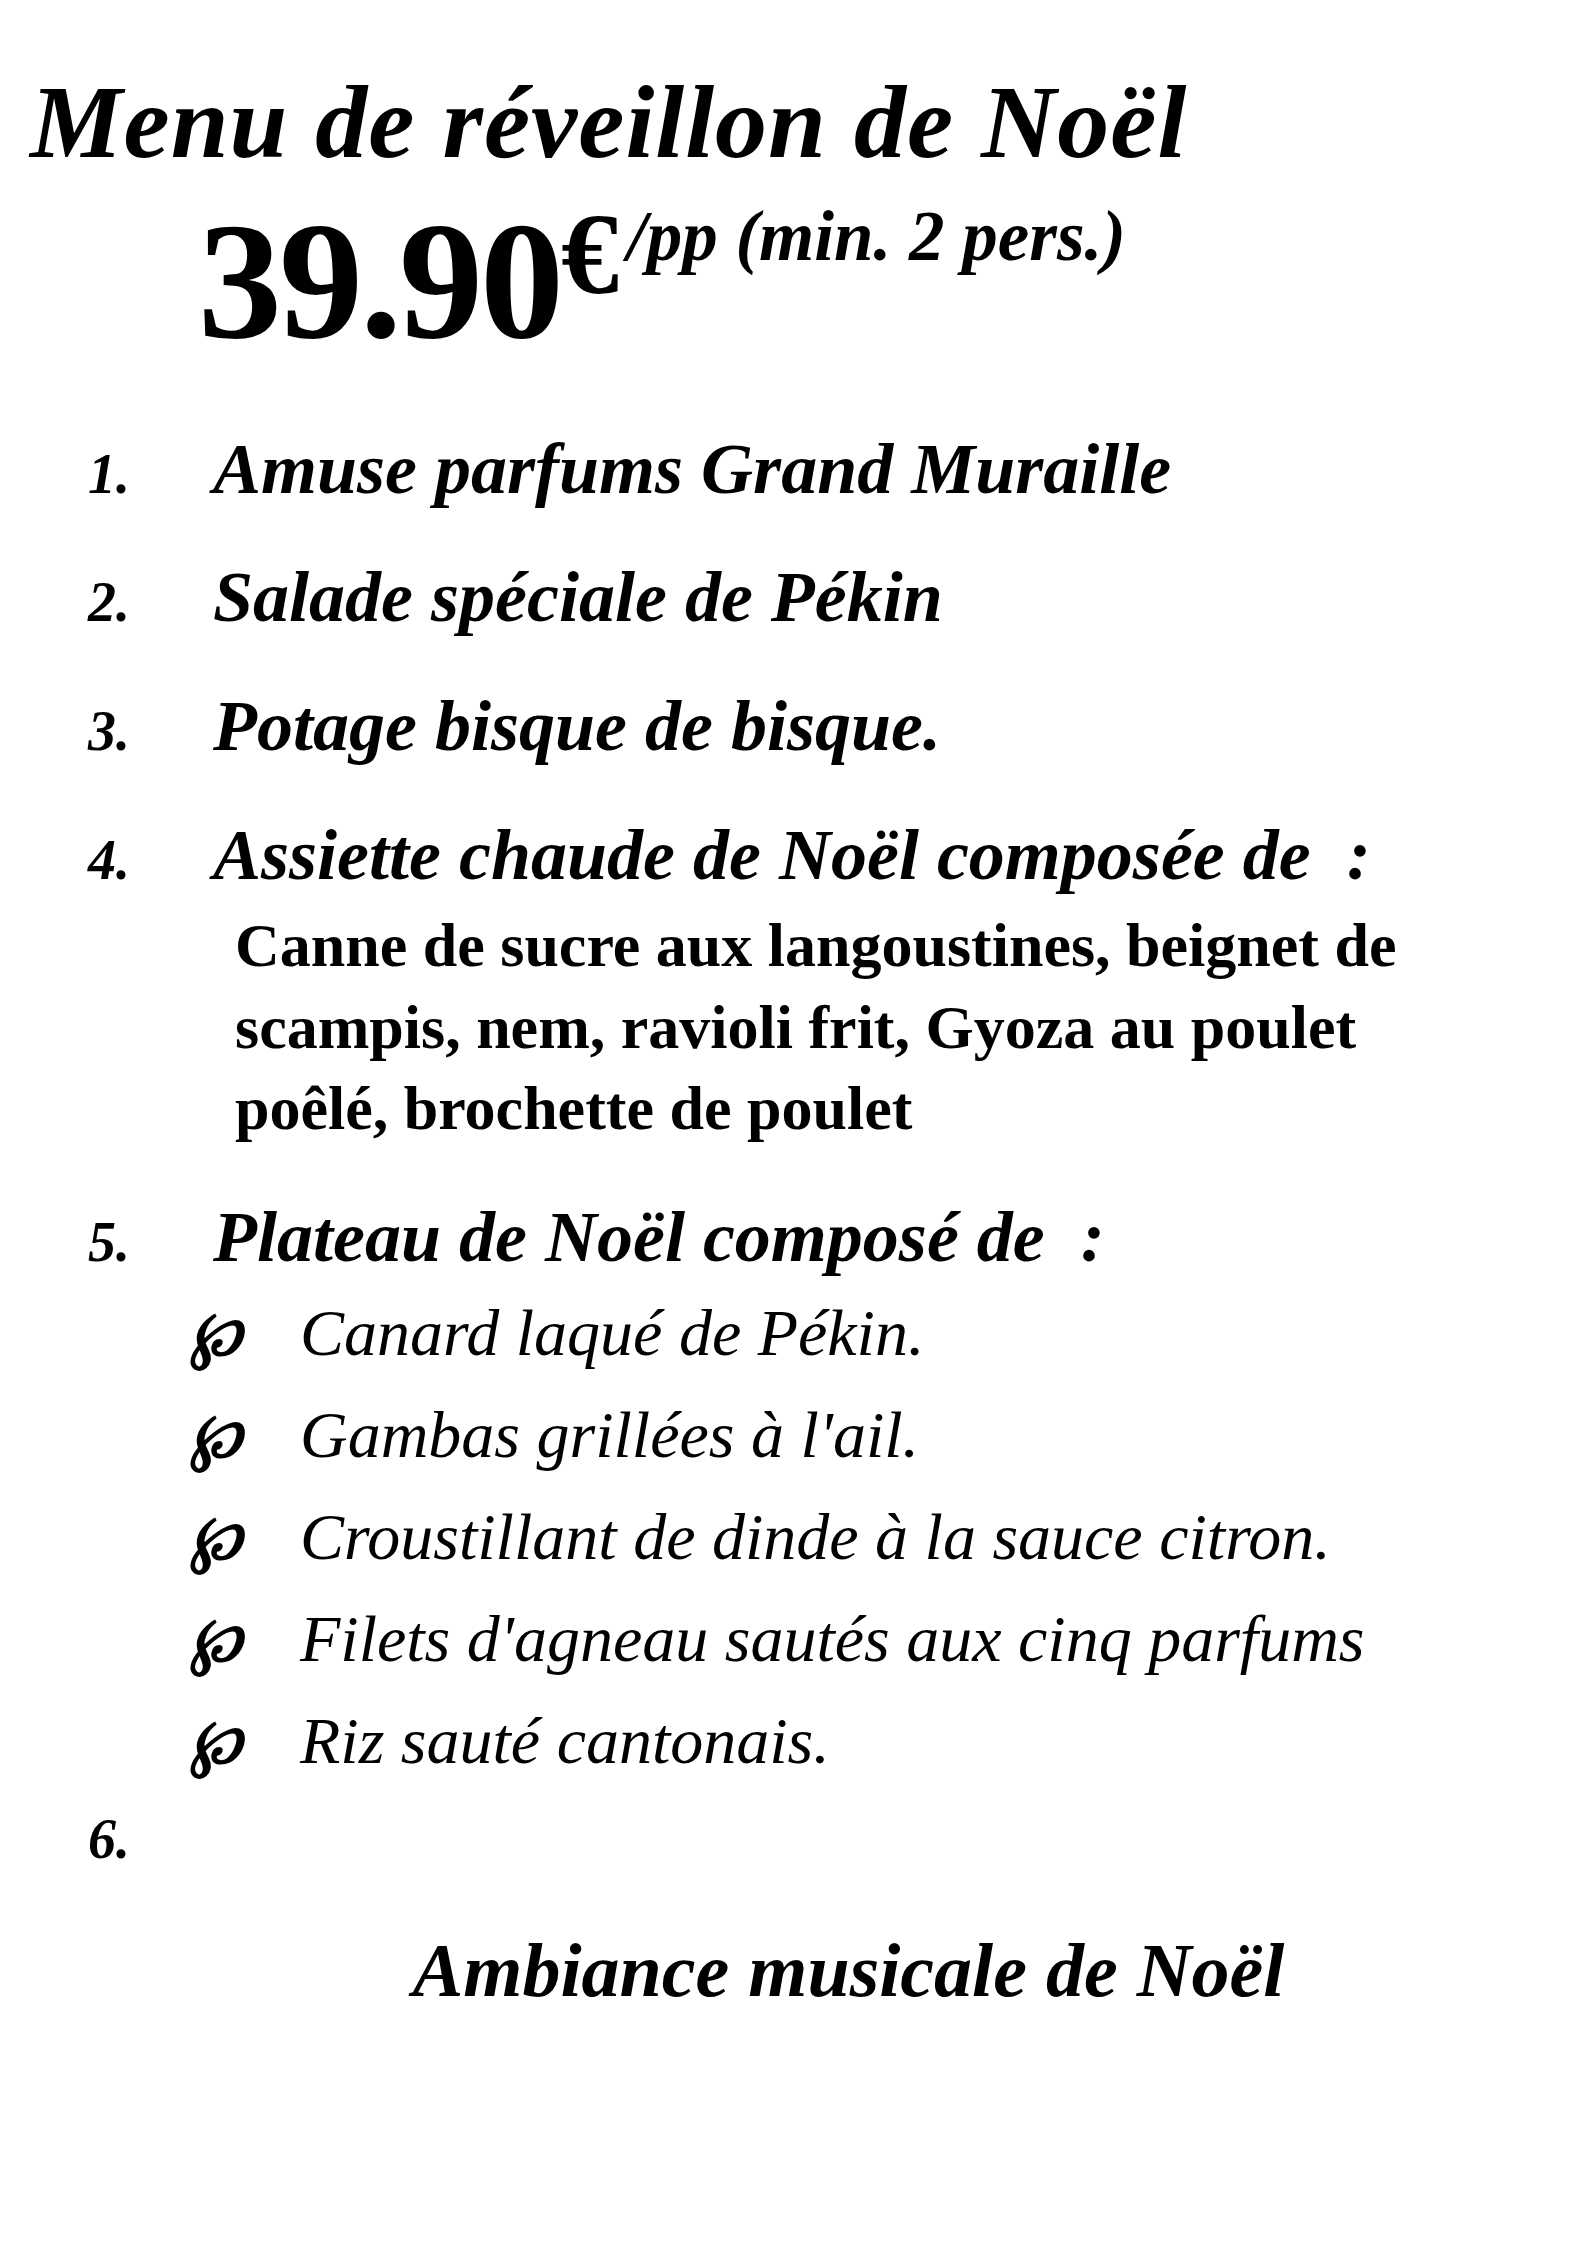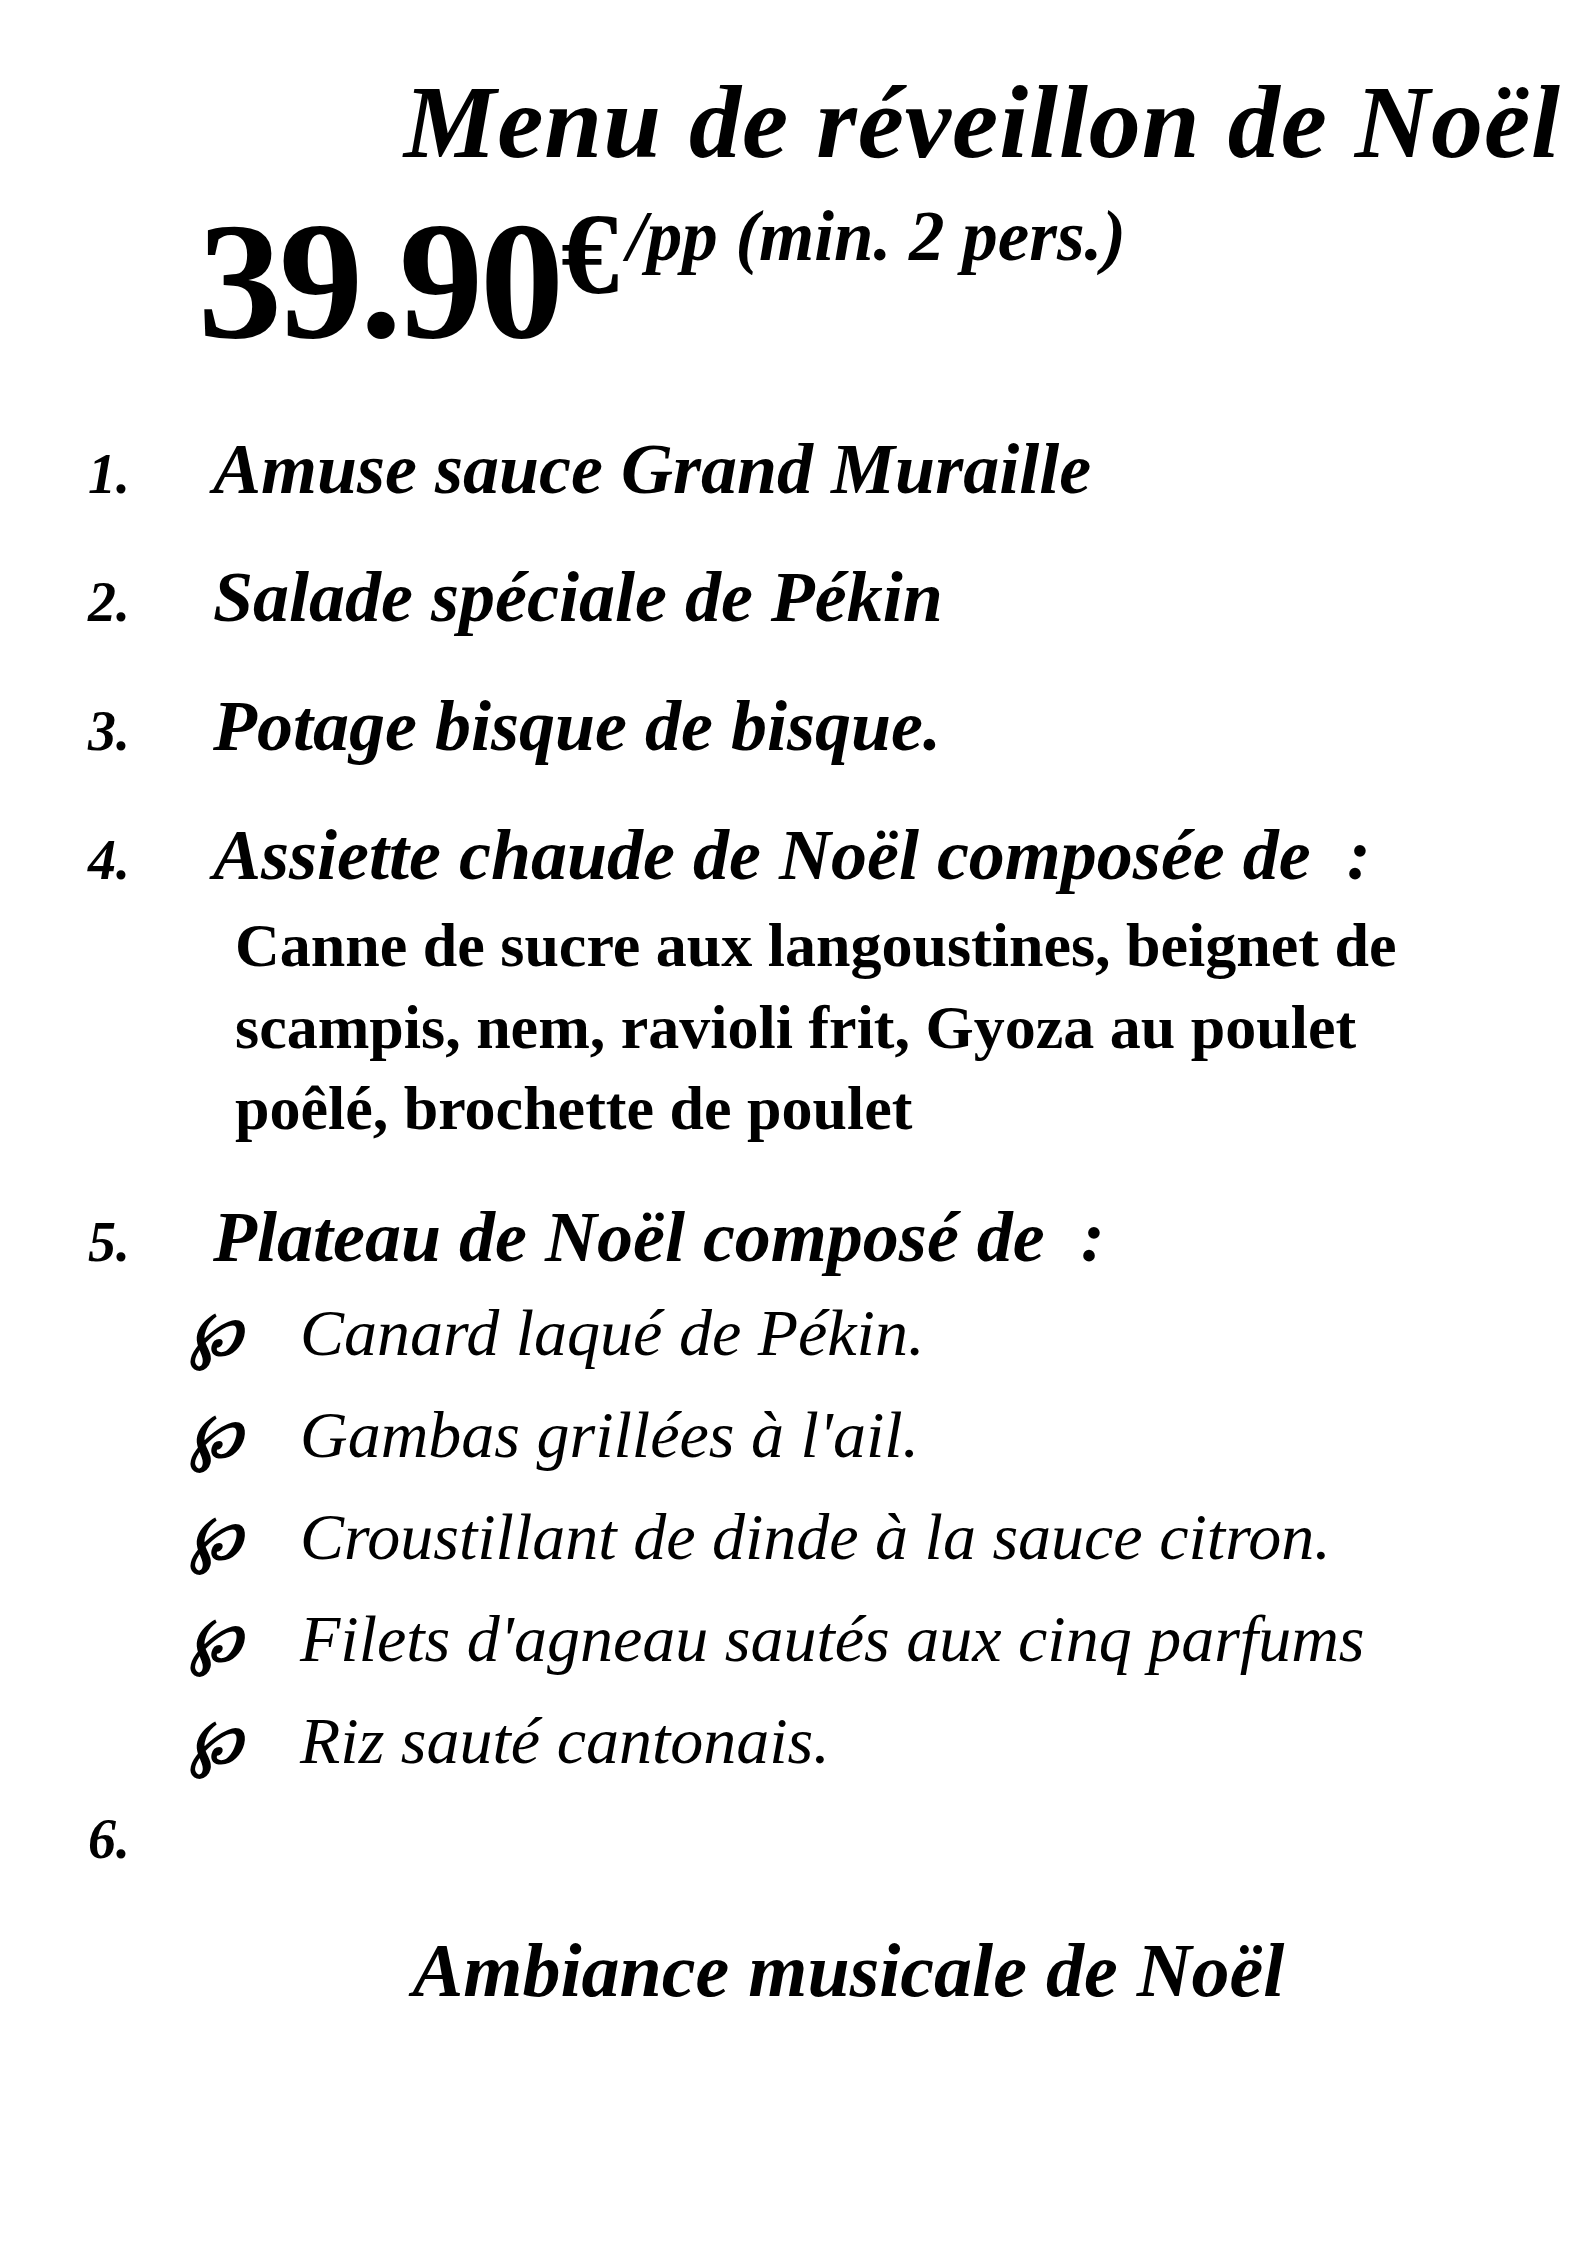--- a/index.html
+++ b/index.html
@@ -10,21 +10,21 @@
     width: 1591px;
     height: 2252px;
     background: #ffffff;
     color: #000000;
     font-family: "Liberation Serif", serif;
     overflow: hidden;
   }
 
   .title {
     margin: 62px 30px 0 30px;
-    text-align: right;
+    text-align: left;
     font-style: italic;
     font-weight: bold;
     font-size: 104px;
     line-height: 1.15;
     letter-spacing: 1px;
     white-space: pre-wrap;
   }
 
   .price-line {
     display: flex;
@@ -132,21 +132,21 @@
   <div class="price-line">
     <span class="price-amount">39.90</span>
     <span class="price-euro">€</span>
     <span class="price-suffix">/pp (min. 2 pers.)</span>
   </div>
 
   <div class="menu-list">
 
     <div class="menu-item first">
       <span class="item-number">1.</span>
-      <span class="item-text">Amuse sauce Grand Muraille</span>
+      <span class="item-text">Amuse parfums Grand Muraille</span>
     </div>
 
     <div class="menu-item">
       <span class="item-number">2.</span>
       <span class="item-text">Salade spéciale de Pékin</span>
     </div>
 
     <div class="menu-item">
       <span class="item-number">3.</span>
       <span class="item-text">Potage bisque de bisque.</span>

